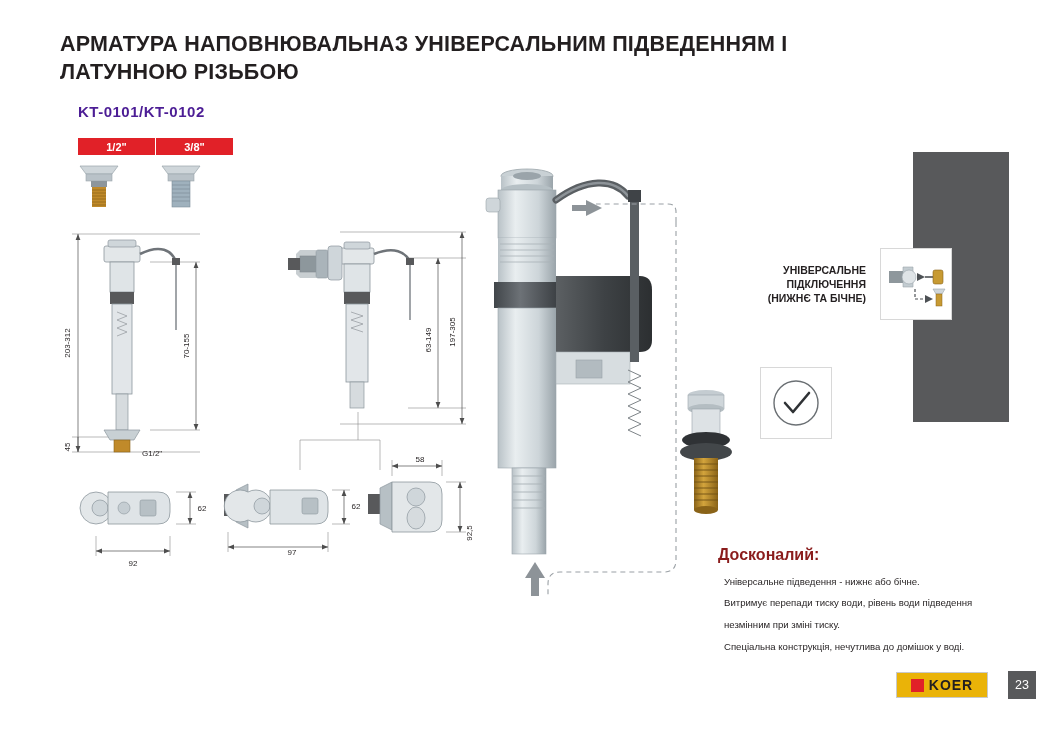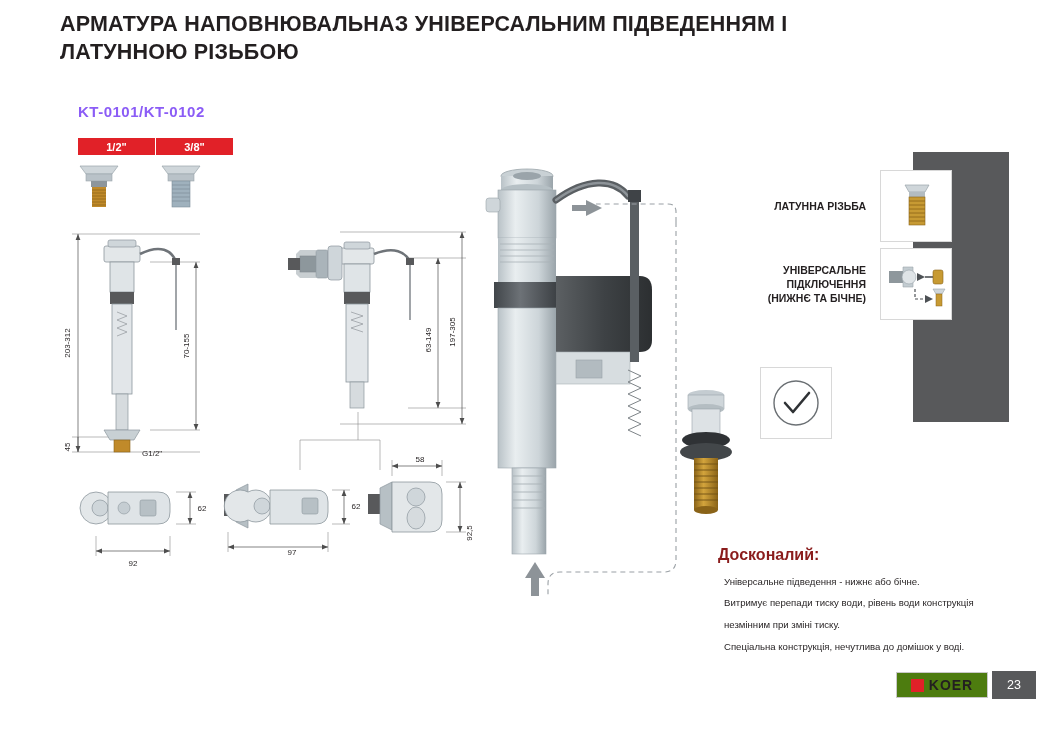--- a/index.html
+++ b/index.html
@@ -11,36 +11,36 @@
     font-family: "Liberation Sans", sans-serif;
     color: #231f20;
     position: relative;
     overflow: hidden;
   }
 
   
   .title {
     position: absolute;
     left: 60px;
-    top: 10px;
+    top: 30px;
     width: 820px;
     font-size: 21.5px;
     font-weight: bold;
     line-height: 1.32;
     letter-spacing: 0.2px;
     color: #231f20;
     text-transform: uppercase;
   }
   .subcode {
     position: absolute;
     left: 78px;
     top: 103px;
     font-size: 15px;
     font-weight: bold;
-    color: #8b5cf6;
+    color: #4c1d95;
     letter-spacing: 0.5px;
   }
 
   
   .thread-tabs {
     position: absolute;
     left: 78px;
     top: 138px;
     display: flex;
     width: 155px;
@@ -117,37 +117,37 @@
   }
   .desc p { margin: 6px; }
 
   
   .footer-logo {
     position: absolute;
     right: 74px;
     bottom: 37px;
     width: 92px;
     height: 26px;
-    background: #4d7c0f;
+    background: #eab308;
     border: 1px solid #c9c9c9;
     display: flex;
     align-items: center;
     justify-content: center;
   }
   .footer-logo .sq {
     width: 13px; height: 13px; background: #e12128; margin-right: 5px;
   }
   .footer-logo .txt {
     font-size: 14px; font-weight: bold; letter-spacing: 1px; color: #231f20;
   }
   .page-badge {
     position: absolute;
     right: 26px;
     bottom: 36px;
-    width: 44px;
+    width: 28px;
     height: 28px;
     background: #58595b;
     color: #ffffff;
     font-size: 12.5px;
     display: flex;
     align-items: center;
     justify-content: center;
   }
 
   .dim-text {
@@ -462,38 +462,20 @@
   </g>
 
   <path d="M676 222 L676 212 Q676 204 668 204 L596 204" fill="none" stroke="#9aa0a5" stroke-width="1.1" stroke-dasharray="5 4"></path>
   <path d="M676 222 L676 560 Q676 572 664 572 L560 572 Q548 572 548 584 L548 596" fill="none" stroke="#9aa0a5" stroke-width="1.1" stroke-dasharray="5 4"></path>
 
   <rect x="913" y="152" width="96" height="270" fill="#58595b"></rect>
 </svg>
 
 <div class="features">
 
-  <div class="feature-row r1">
-    <div class="feature-label">ЛАТУННА РІЗЬБА</div>
-    <div class="feature-card">
-      <svg width="70" height="70">
-        <path d="M24 14 L48 14 L44 21 L28 21 Z" fill="#cfd6da" stroke="#9aa5ab" stroke-width="0.7"></path>
-        <rect x="28" y="21" width="16" height="5" fill="#b3bcc1"></rect>
-        <rect x="28" y="26" width="16" height="28" fill="#c79a33" stroke="#8a6318" stroke-width="0.6"></rect>
-        <g stroke="#8a6318" stroke-width="0.8">
-          <line x1="28" y1="30" x2="44" y2="30"></line>
-          <line x1="28" y1="34" x2="44" y2="34"></line>
-          <line x1="28" y1="38" x2="44" y2="38"></line>
-          <line x1="28" y1="42" x2="44" y2="42"></line>
-          <line x1="28" y1="46" x2="44" y2="46"></line>
-          <line x1="28" y1="50" x2="44" y2="50"></line>
-        </g>
-      </svg>
-    </div>
-  </div>
 
   <div class="feature-row r2">
     <div class="feature-label">УНІВЕРСАЛЬНЕ ПІДКЛЮЧЕННЯ (НИЖНЄ ТА БІЧНЕ)</div>
     <div class="feature-card">
       <svg width="70" height="70">
 
         <rect x="8" y="22" width="14" height="12" fill="#8e979c"></rect>
         <path d="M22 18 L32 18 L32 38 L22 38 Z" fill="#c3ccd1" stroke="#9aa5ab" stroke-width="0.6"></path>
         <circle cx="28" cy="28" r="7" fill="#dfe4e7" stroke="#9aa5ab" stroke-width="0.6"></circle>
         <polygon points="36,24 44,28 36,32" fill="#4d5155"></polygon>
@@ -514,21 +496,21 @@
         <circle cx="35" cy="35" r="22" fill="none" stroke="#6b7074" stroke-width="1.4"></circle>
         <path d="M24 35 L32 44 L48 25" fill="none" stroke="#2f3235" stroke-width="2.6" stroke-linecap="round" stroke-linejoin="round"></path>
       </svg>
     </div>
   </div>
 </div>
 
 <div class="desc">
   <div class="desc-title">Досконалий:</div>
   <p>Універсальне підведення - нижнє або бічне.</p>
-  <p>Витримує перепади тиску води, рівень води конструкція</p>
+  <p>Витримує перепади тиску води, рівень води підведення</p>
   <p>незмінним при зміні тиску.</p>
   <p>Спеціальна конструкція, нечутлива до домішок у воді.</p>
 </div>
 
 <div class="footer-logo">
   <div class="sq"></div>
   <div class="txt">KOER</div>
 </div>
 <div class="page-badge">23</div>
 

